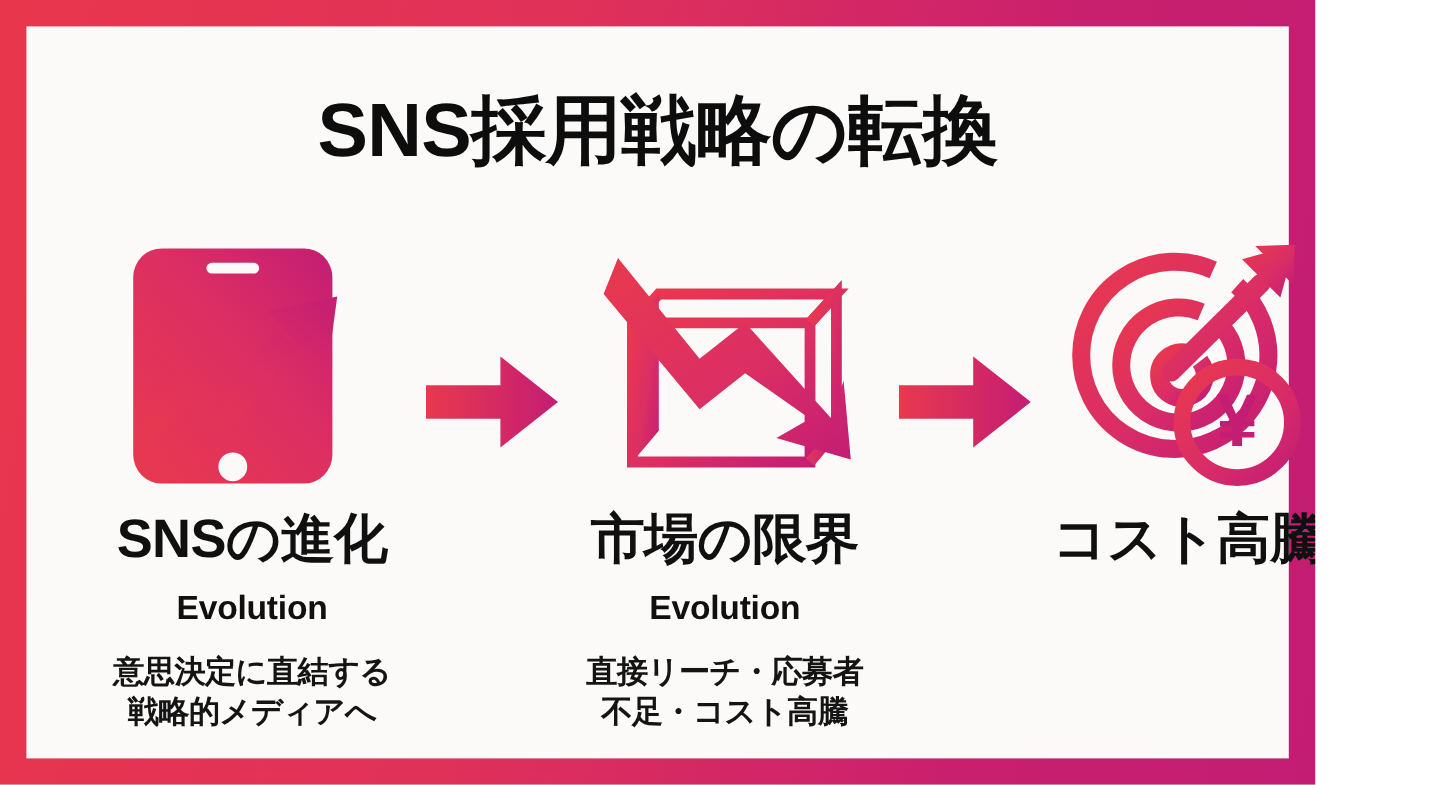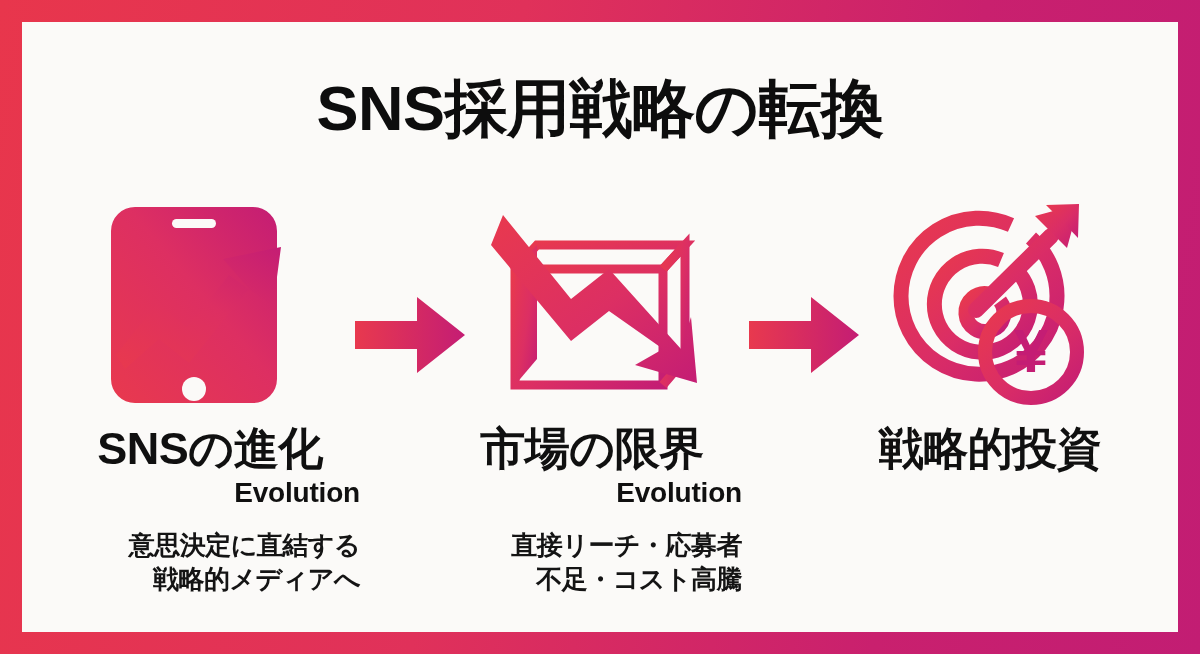--- a/index.html
+++ b/index.html
@@ -2,21 +2,21 @@
 <html><head>
 <meta charset="utf-8">
 <style>
   html, body {
     margin: 0;
     padding: 0;
     background: #ffffff;
   }
   #canvas {
     position: relative;
-    width: 1200px;
+    width: 1096px;
     height: 654px;
     overflow: hidden;
     background: linear-gradient(100deg, #e8364c 0%, #e0315a 40%, #c9206e 75%, #c21d73 100%);
     font-family: "Liberation Sans", "DejaVu Sans", sans-serif;
   }
   #inner {
     position: absolute;
     left: 22px;
     top: 22px;
     right: 22px;
@@ -39,21 +39,21 @@
   }
 
   
   .col {
     position: absolute;
     top: 175px;
     width: 300px;
     text-align: center;
   }
   .col-1 { left: 38px; }
-  .col-2 { left: 420px; }
+  .col-2 { left: 432px; }
   .col-3 { left: 818px; }
 
   .icon-slot {
     height: 215px;
     display: flex;
     align-items: center;
     justify-content: center;
   }
 
   .heading-jp {
@@ -63,33 +63,32 @@
     line-height: 1.0;
     letter-spacing: -0.5px;
     margin-top: 14px;
     white-space: nowrap;
   }
   .heading-en {
     font-size: 28px;
     font-weight: 700;
     color: #101010;
     line-height: 1.2;
-    margin-top: 5px;
+    margin-top: 19px;
     letter-spacing: -0.2px;
-    text-align: right;
   }
   .body-jp {
     font-size: 26px;
     font-weight: 700;
     color: #141414;
     line-height: 1.33;
     margin-top: 18px;
     letter-spacing: -0.5px;
   }
-  .body-jp span { display: block; white-space: nowrap; text-align: right; }
+  .body-jp span { display: block; white-space: nowrap; }
 
   
   .connector {
     position: absolute;
     top: 270px;
     width: 110px;
     height: 86px;
   }
   .conn-1 { left: 333px; }
   .conn-2 { left: 727px; }
@@ -225,17 +224,17 @@
 
           <path stroke="url(#g3)" stroke-width="16" stroke-linecap="round" d="M93 110 L168 36"></path>
 
           <path fill="url(#g3)" d="M152 16 L196 4 L184 48 L170 34 L166 30 Z"></path>
           <path fill="url(#g3)" d="M163 5 L196 4 L195 38 L178 20 Z"></path>
 
           <circle cx="148" cy="152" r="46" fill="none" stroke="url(#g3)" stroke-width="14"></circle>
           <text x="148" y="172" text-anchor="middle" font-family="'Liberation Sans', sans-serif" font-size="62" font-weight="700" fill="#c41d74">¥</text>
         </svg>
       </div>
-      <div class="heading-jp">戦略的投資</div>
+      <div class="heading-jp">コスト高騰</div>
     </div>
 
   </div>
 </div>
 
 </body></html>

